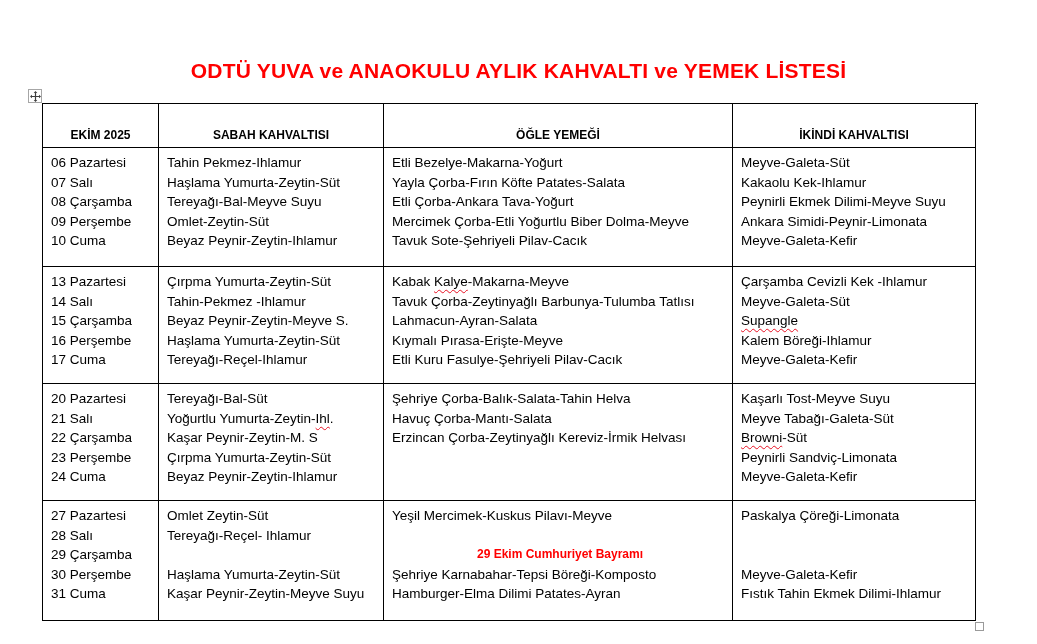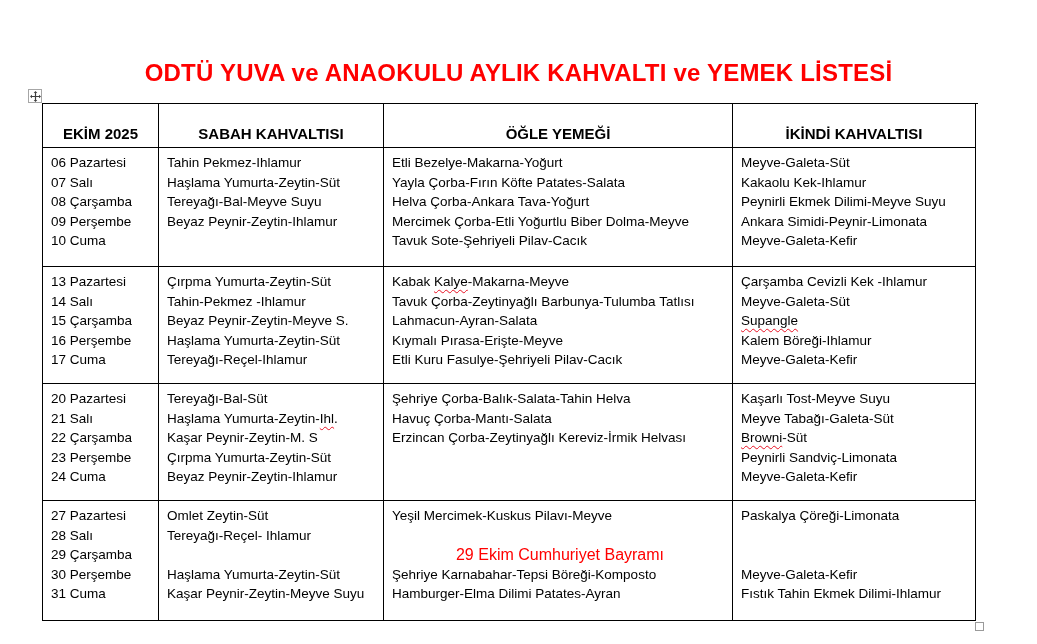--- a/index.html
+++ b/index.html
@@ -8,21 +8,21 @@
     width: 1037px; height: 644px;
     position: relative;
     font-family: "Liberation Sans", sans-serif;
     color: #000;
     overflow: hidden;
   }
   .doc-title {
     position: absolute;
     top: 59px; left: 0; width: 100%;
     text-align: center;
-    font-size: 24px;
+    font-size: 21px;
     font-weight: bold;
     letter-spacing: 0.2px;
   }
   .move-handle {
     position: absolute;
     left: 28px; top: 89px;
     width: 14px; height: 14px;
     border: 1px solid #a6a6a6;
     background: #fff;
     display: flex; align-items: center; justify-content: center;
@@ -45,37 +45,37 @@
     border-left: 1.5px solid #000;
     background: #fff;
   }
   .hcell {
     border-right: 1.5px solid #000;
     border-bottom: 1.5px solid #000;
     display: flex;
     align-items: flex-end;
     justify-content: center;
     font-weight: bold;
-    font-size: 15px;
+    font-size: 12px;
     padding-bottom: 5px;
   }
   .cell {
     border-right: 1.5px solid #000;
     border-bottom: 1.5px solid #000;
     padding: 5px 4px 10px 8px;
     font-size: 13.5px;
     line-height: 19.5px;
     overflow: hidden;
   }
   .line { white-space: nowrap; }
   .holiday {
     color: #FF0000;
-    font-weight: normal;
+    font-weight: bold;
     text-align: center;
-    font-size: 16px;
+    font-size: 12px;
     white-space: nowrap;
   }
   .sp {
     text-decoration-line: underline;
     text-decoration-style: wavy;
     text-decoration-color: #E81123;
     text-decoration-thickness: 1px;
     text-underline-offset: 3px;
   }
   .resize-handle {
@@ -111,26 +111,27 @@
       <div class="line">06 Pazartesi</div>
       <div class="line">07 Salı</div>
       <div class="line">08 Çarşamba</div>
       <div class="line">09 Perşembe</div>
       <div class="line">10 Cuma</div>
     </div>
     <div class="cell">
       <div class="line">Tahin Pekmez-Ihlamur</div>
       <div class="line">Haşlama Yumurta-Zeytin-Süt</div>
       <div class="line">Tereyağı-Bal-Meyve Suyu</div>
+      <div class="line">Omlet-Zeytin-Süt</div>
       <div class="line">Beyaz Peynir-Zeytin-Ihlamur</div>
     </div>
     <div class="cell">
       <div class="line">Etli Bezelye-Makarna-Yoğurt</div>
       <div class="line">Yayla Çorba-Fırın Köfte Patates-Salata</div>
-      <div class="line">Helva Çorba-Ankara Tava-Yoğurt</div>
+      <div class="line">Etli Çorba-Ankara Tava-Yoğurt</div>
       <div class="line">Mercimek Çorba-Etli Yoğurtlu Biber Dolma-Meyve</div>
       <div class="line">Tavuk Sote-Şehriyeli Pilav-Cacık</div>
     </div>
     <div class="cell">
       <div class="line">Meyve-Galeta-Süt</div>
       <div class="line">Kakaolu Kek-Ihlamur</div>
       <div class="line">Peynirli Ekmek Dilimi-Meyve Suyu</div>
       <div class="line">Ankara Simidi-Peynir-Limonata</div>
       <div class="line">Meyve-Galeta-Kefir</div>
     </div>
@@ -164,21 +165,21 @@
     </div>
     <div class="cell">
       <div class="line">20 Pazartesi</div>
       <div class="line">21 Salı</div>
       <div class="line">22 Çarşamba</div>
       <div class="line">23 Perşembe</div>
       <div class="line">24 Cuma</div>
     </div>
     <div class="cell">
       <div class="line">Tereyağı-Bal-Süt</div>
-      <div class="line"><span>Haşlama Yumurta-Zeytin-</span><span class="sp">Ihl</span><span>.</span></div>
+      <div class="line"><span>Yoğurtlu Yumurta-Zeytin-</span><span class="sp">Ihl</span><span>.</span></div>
       <div class="line">Kaşar Peynir-Zeytin-M. S</div>
       <div class="line">Çırpma Yumurta-Zeytin-Süt</div>
       <div class="line">Beyaz Peynir-Zeytin-Ihlamur</div>
     </div>
     <div class="cell">
       <div class="line">Şehriye Çorba-Balık-Salata-Tahin Helva</div>
       <div class="line">Havuç Çorba-Mantı-Salata</div>
       <div class="line">Erzincan Çorba-Zeytinyağlı Kereviz-İrmik Helvası</div>
     </div>
     <div class="cell">

